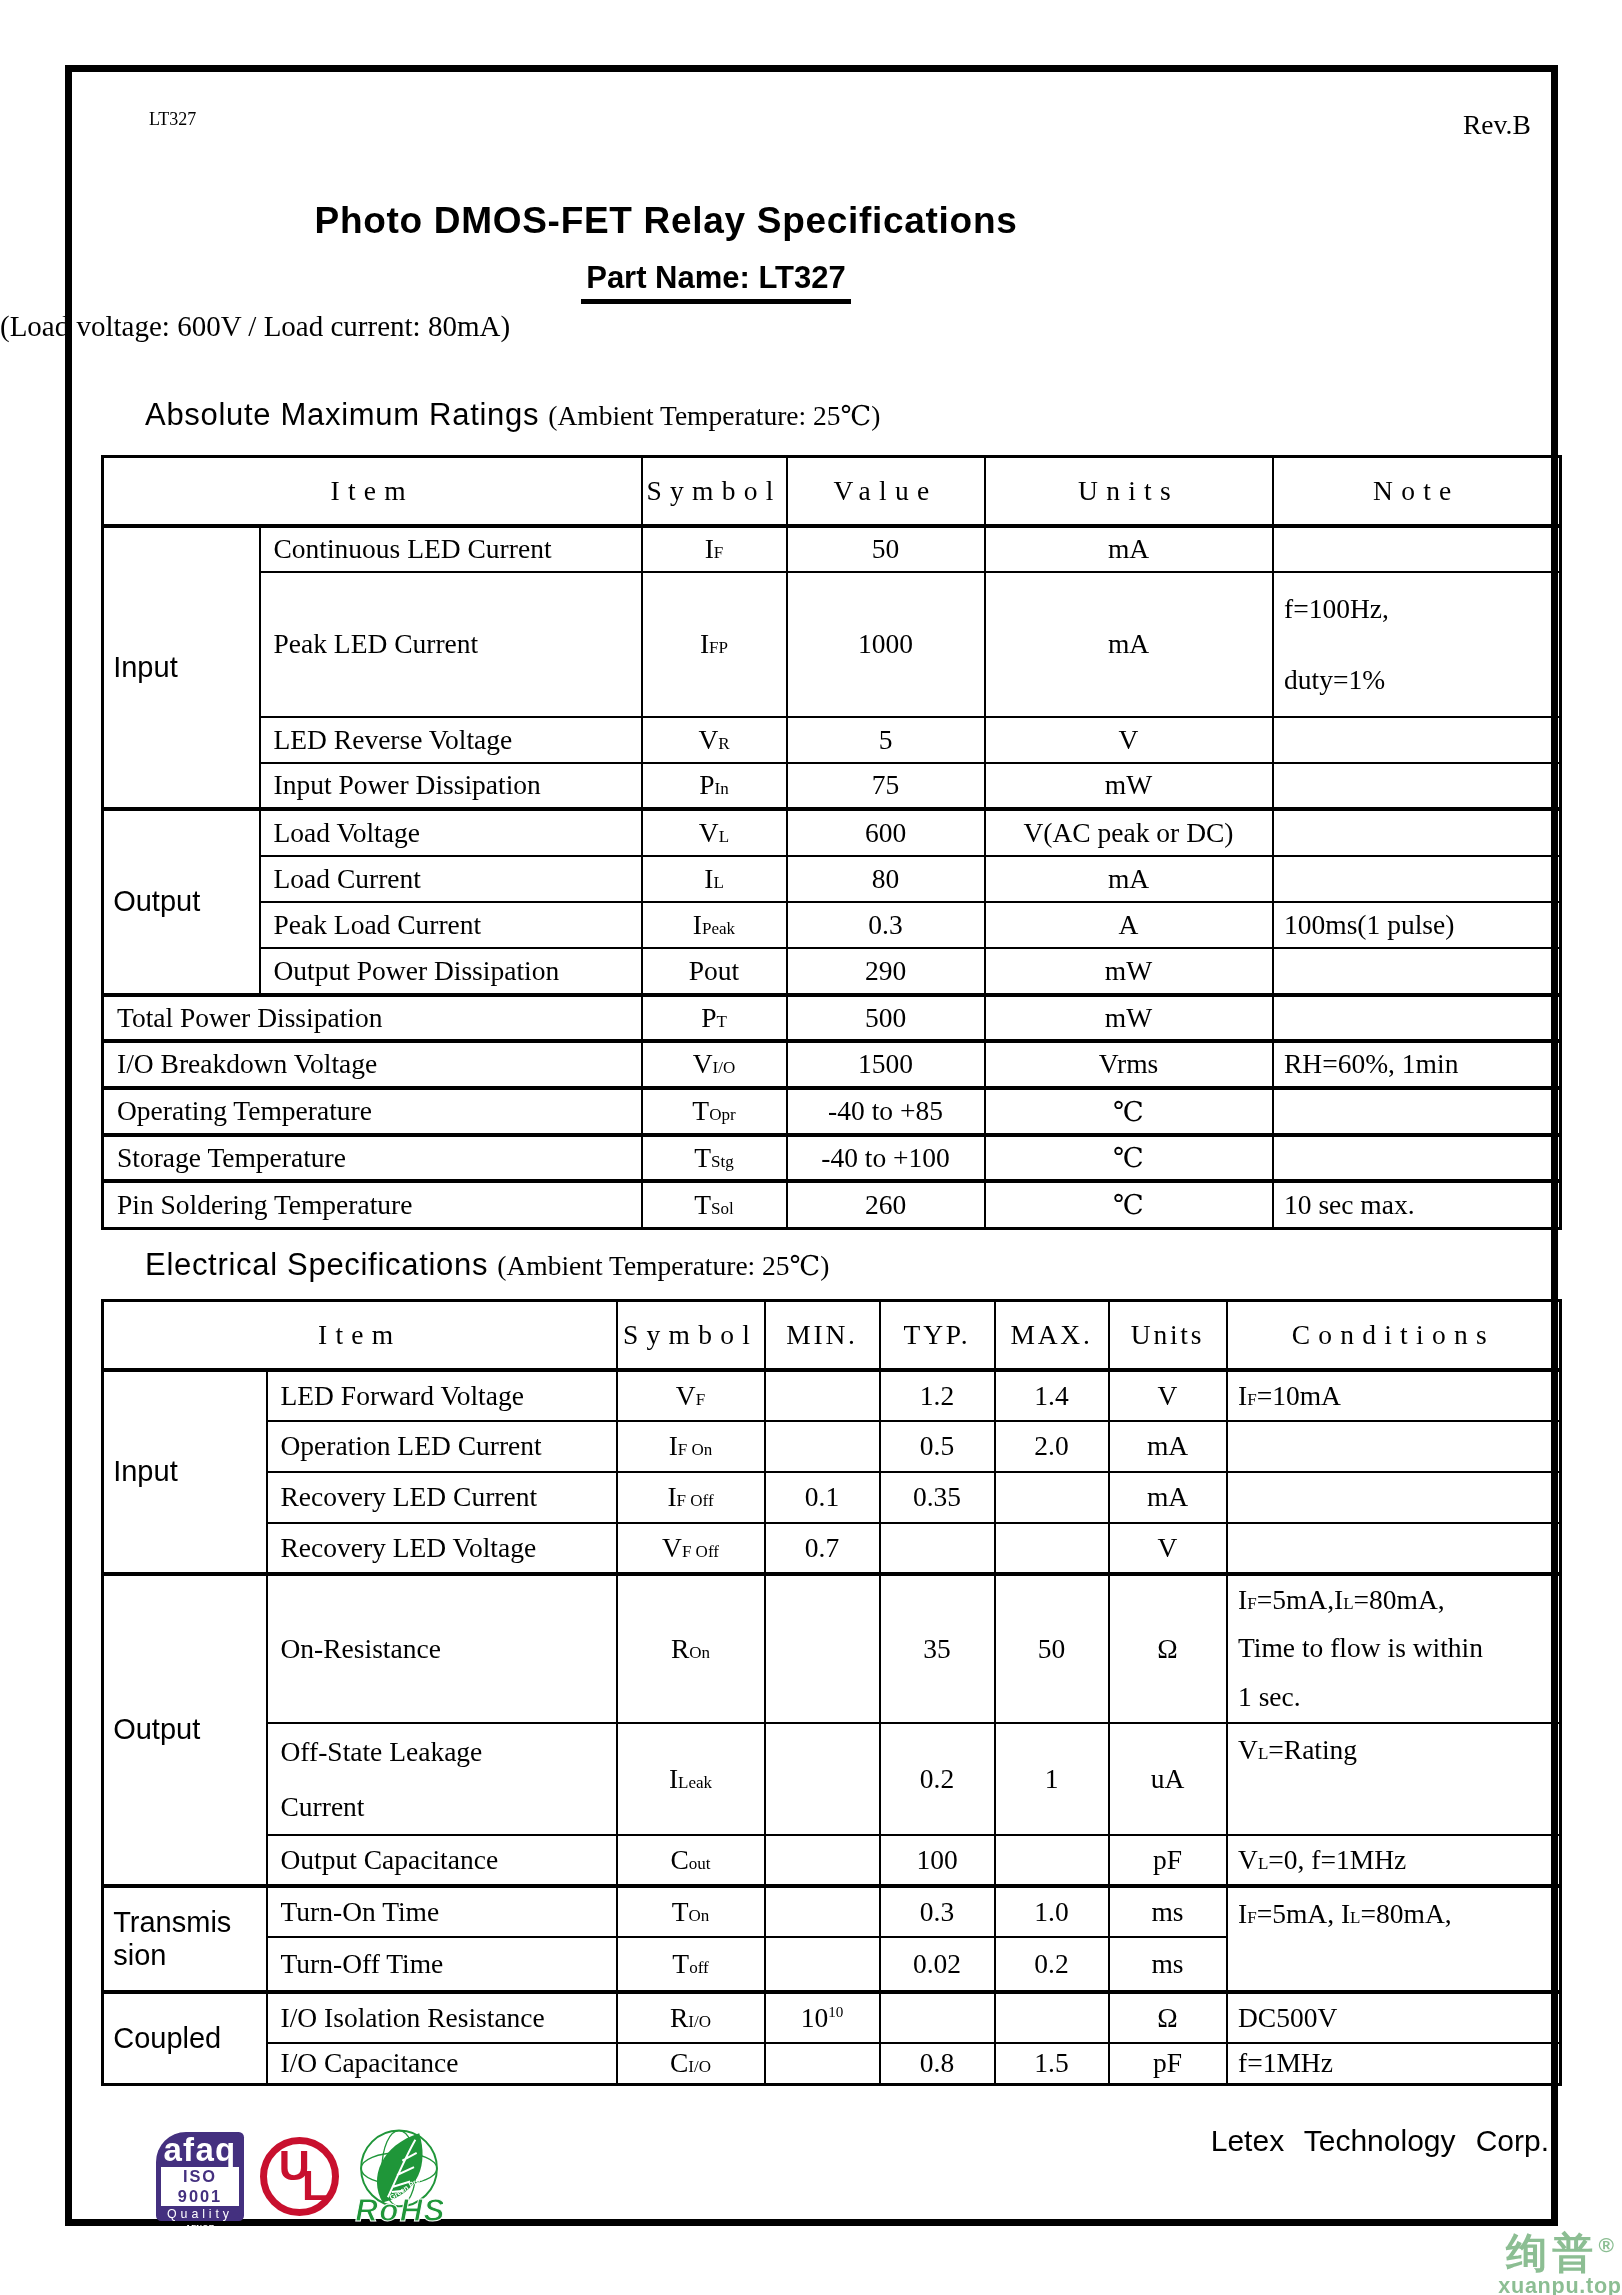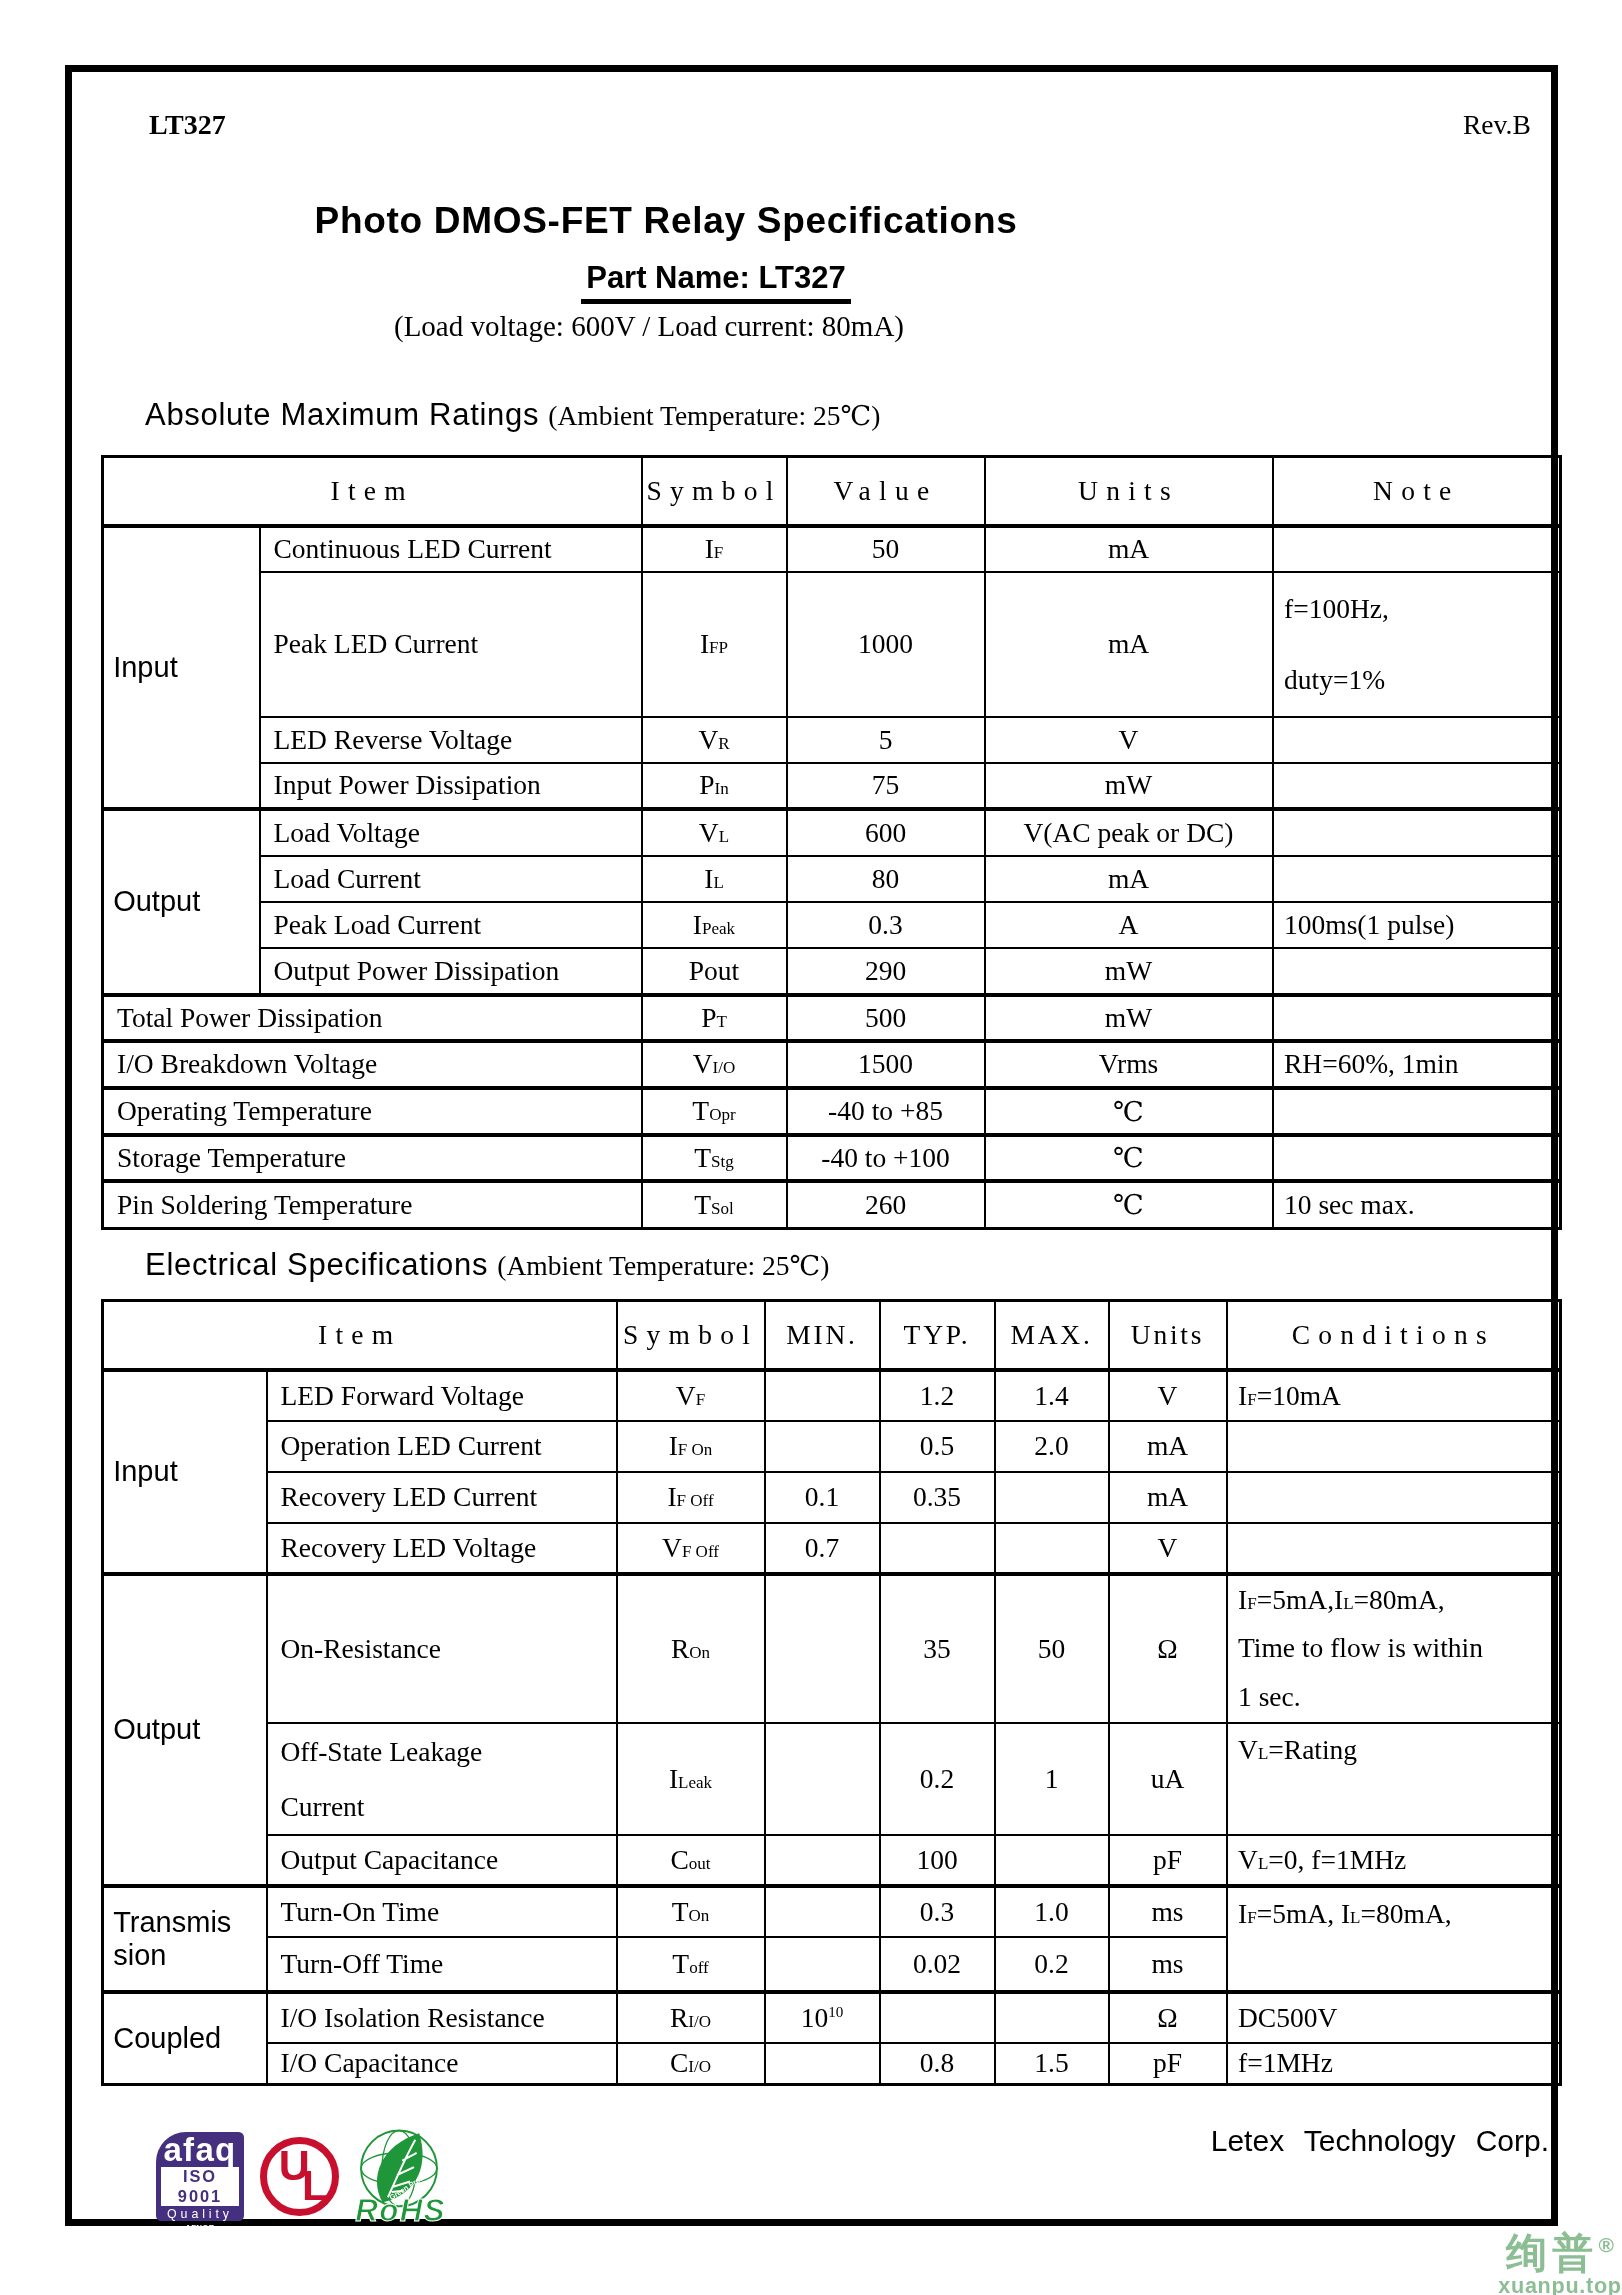--- a/index.html
+++ b/index.html
@@ -8,28 +8,28 @@
     font-family:"Liberation Serif","DejaVu Serif","DejaVu Sans",serif;
     overflow:hidden;
   }
   .abs{position:absolute;}
   .sans{font-family:"Liberation Sans","DejaVu Sans",sans-serif;}
 
   
   .page-frame{left:65px;top:65px;width:1493px;height:2161px;border:7.9px solid #000;box-sizing:border-box;}
 
   
-  .doc-code{left:149px;top:109px;font-size:28px;font-weight:bold;}
+  .doc-code{left:149px;top:109px;font-size:18px;}
   .revision{left:1463px;top:109px;font-size:27.5px;}
 
   
   .title{left:0;top:200px;width:1332px;text-align:center;font-weight:bold;font-size:37px;letter-spacing:0.7px;}
   .part-name-wrap{left:0;top:260px;width:1432px;text-align:center;}
   .part-name{display:inline-block;font-weight:bold;font-size:31px;border-bottom:5.2px solid #000;padding:0 5.2px 3.3px 5.2px;}
-  .load-note{left:0;top:310px;width:1298px;text-align:center;font-size:29px;}
+  .load-note{left:0;top:310px;width:1298px;font-size:29px;}
 
   
   .sec{white-space:nowrap;}
   .sec .sec-heading{font-size:31px;letter-spacing:0.7px;}
   .sec .sec-note{font-size:27.5px;margin-left:6.5px;}
   .h1{left:145px;top:397px;}
   .h2{left:145px;top:1247px;}
 
   
   table.spec{position:absolute;left:101px;border-collapse:collapse;table-layout:fixed;border:3.3px solid #000;}

